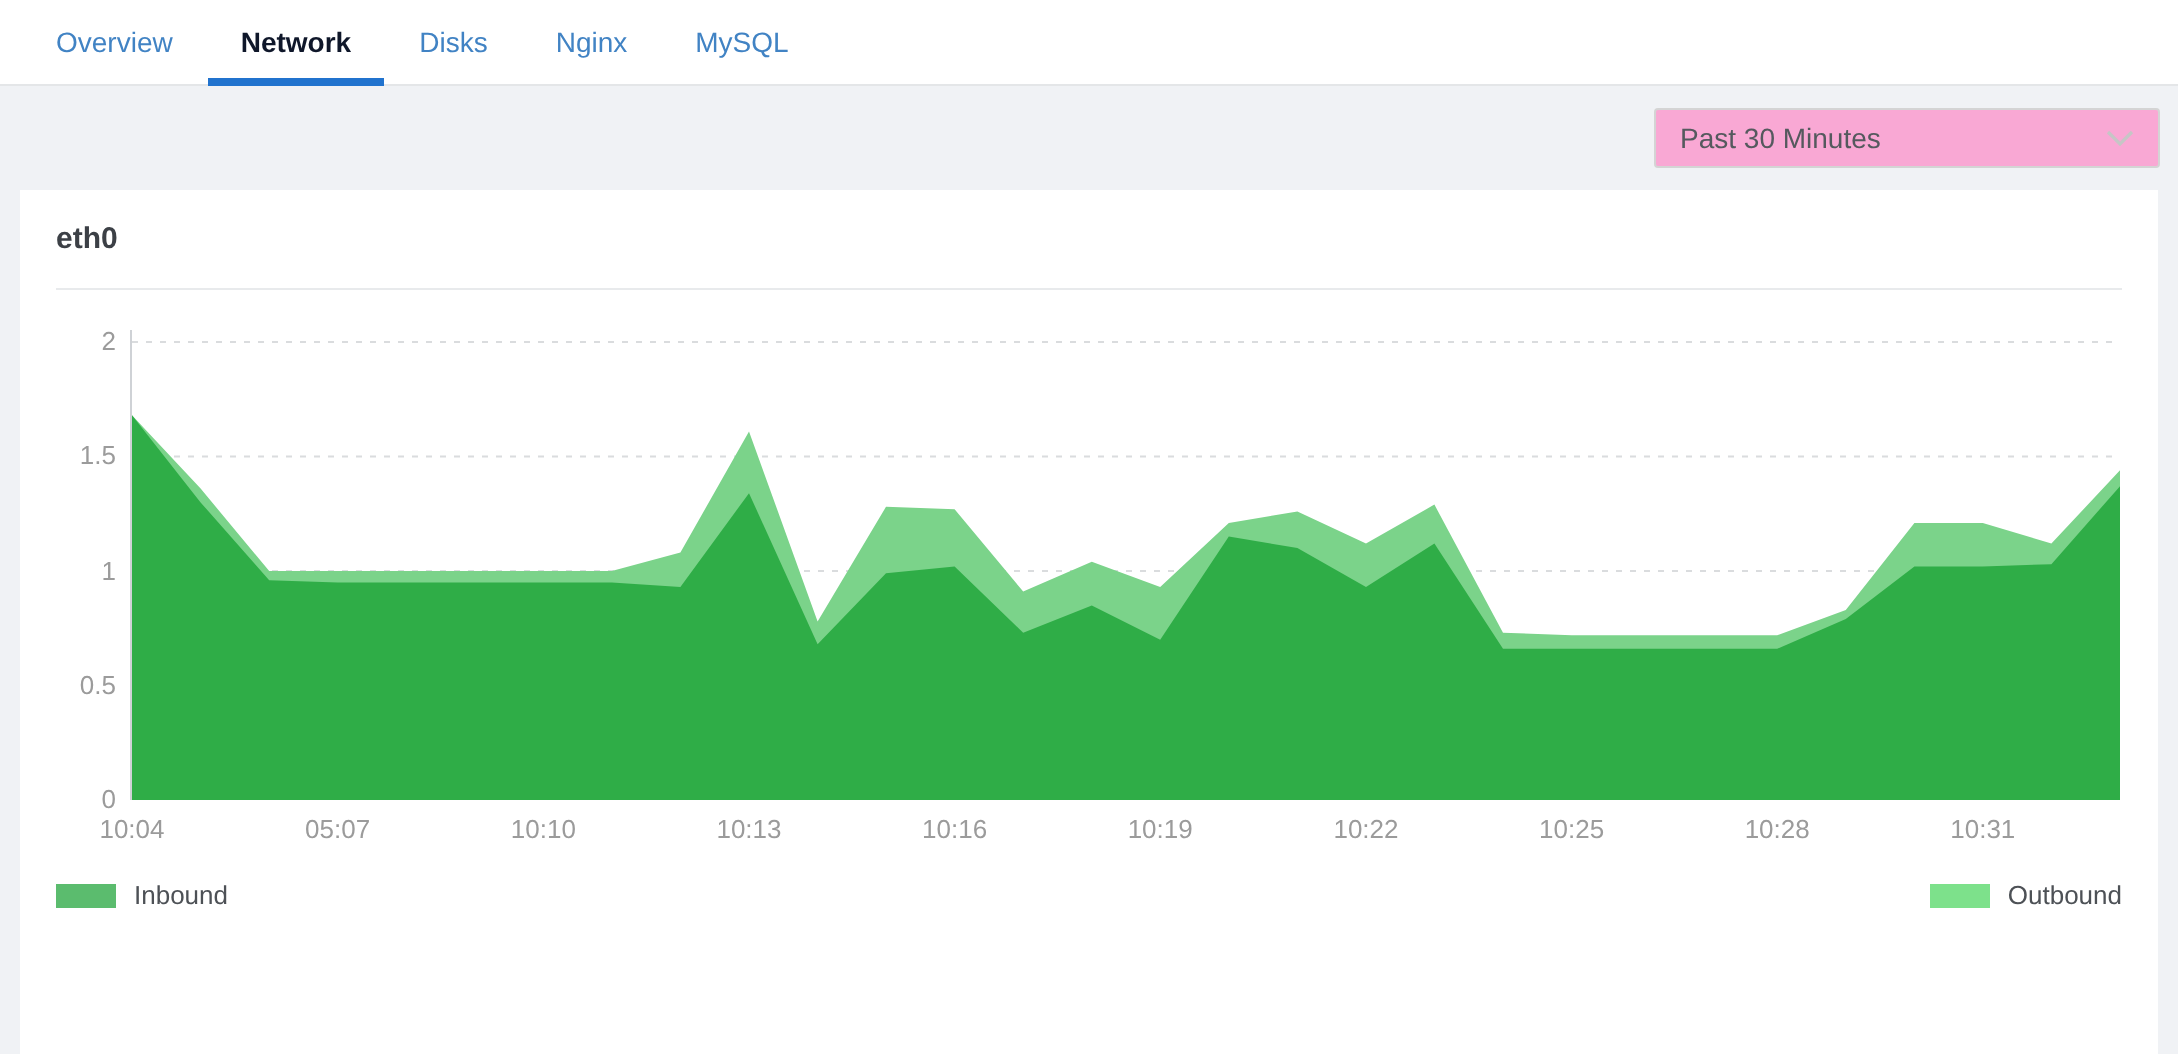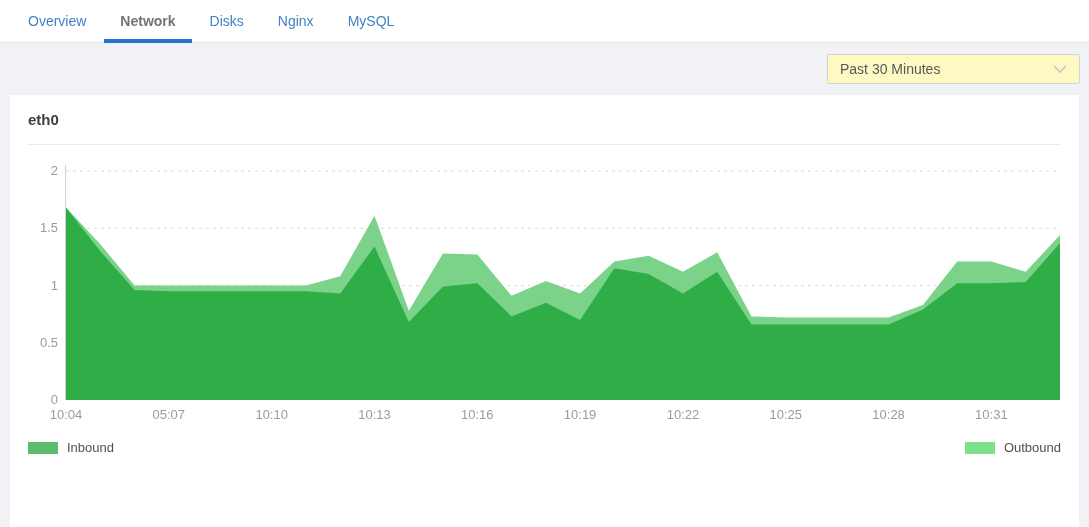--- a/index.html
+++ b/index.html
@@ -4,28 +4,28 @@
 <style>
   * { margin:0; padding:0; box-sizing:border-box; }
   html,body { width:1089px; height:527px; overflow:hidden; }
   body { background:#f0f2f5; font-family:"Liberation Sans", sans-serif; }
 
   
   .tabbar { height:43px; background:#ffffff; border-bottom:1px solid #e4e6e8;
             display:flex; align-items:center; padding-left:28px; }
   .tab { position:relative; font-size:14px; color:var(--tab-blue,#4183c4);
          margin-right:34px; cursor:pointer; height:42px; display:flex; align-items:center; }
-  .tab.active { color:#737373; font-weight:700; }
+  .tab.active { color:#0f172a; font-weight:700; }
   .tab-underline { position:absolute; left:-16px; right:-16px; bottom:-1px; height:4px;
                    background:var(--accent-blue,#2173ce); }
 
   
   .band { position:relative; height:52px; }
   .dropdown { position:absolute; top:11px; right:9px; width:253px; height:30px;
-              background:#fef9c3; border:1px solid #d4d4d4; border-radius:2px;
+              background:#f9a8d4; border:1px solid #d4d4d4; border-radius:2px;
               display:flex; align-items:center; padding:0 12px; cursor:pointer; }
   .dropdown-value { font-size:14px; color:#55595e; }
   .chev { margin-left:auto; }
 
   
   .card { margin:0 10px; background:#ffffff; height:515px; padding:0 18px; overflow:hidden; }
   .card-title { margin-top:16px; font-size:15px; font-weight:700; color:#3c4046; line-height:18px; }
   .chart-heading { margin-top:21px; font-size:15px; color:#3c4046; line-height:18px; }
   .chart-heading .bold { font-weight:700; }
   .chart-heading .unit { font-weight:400; color:#44484e; }

